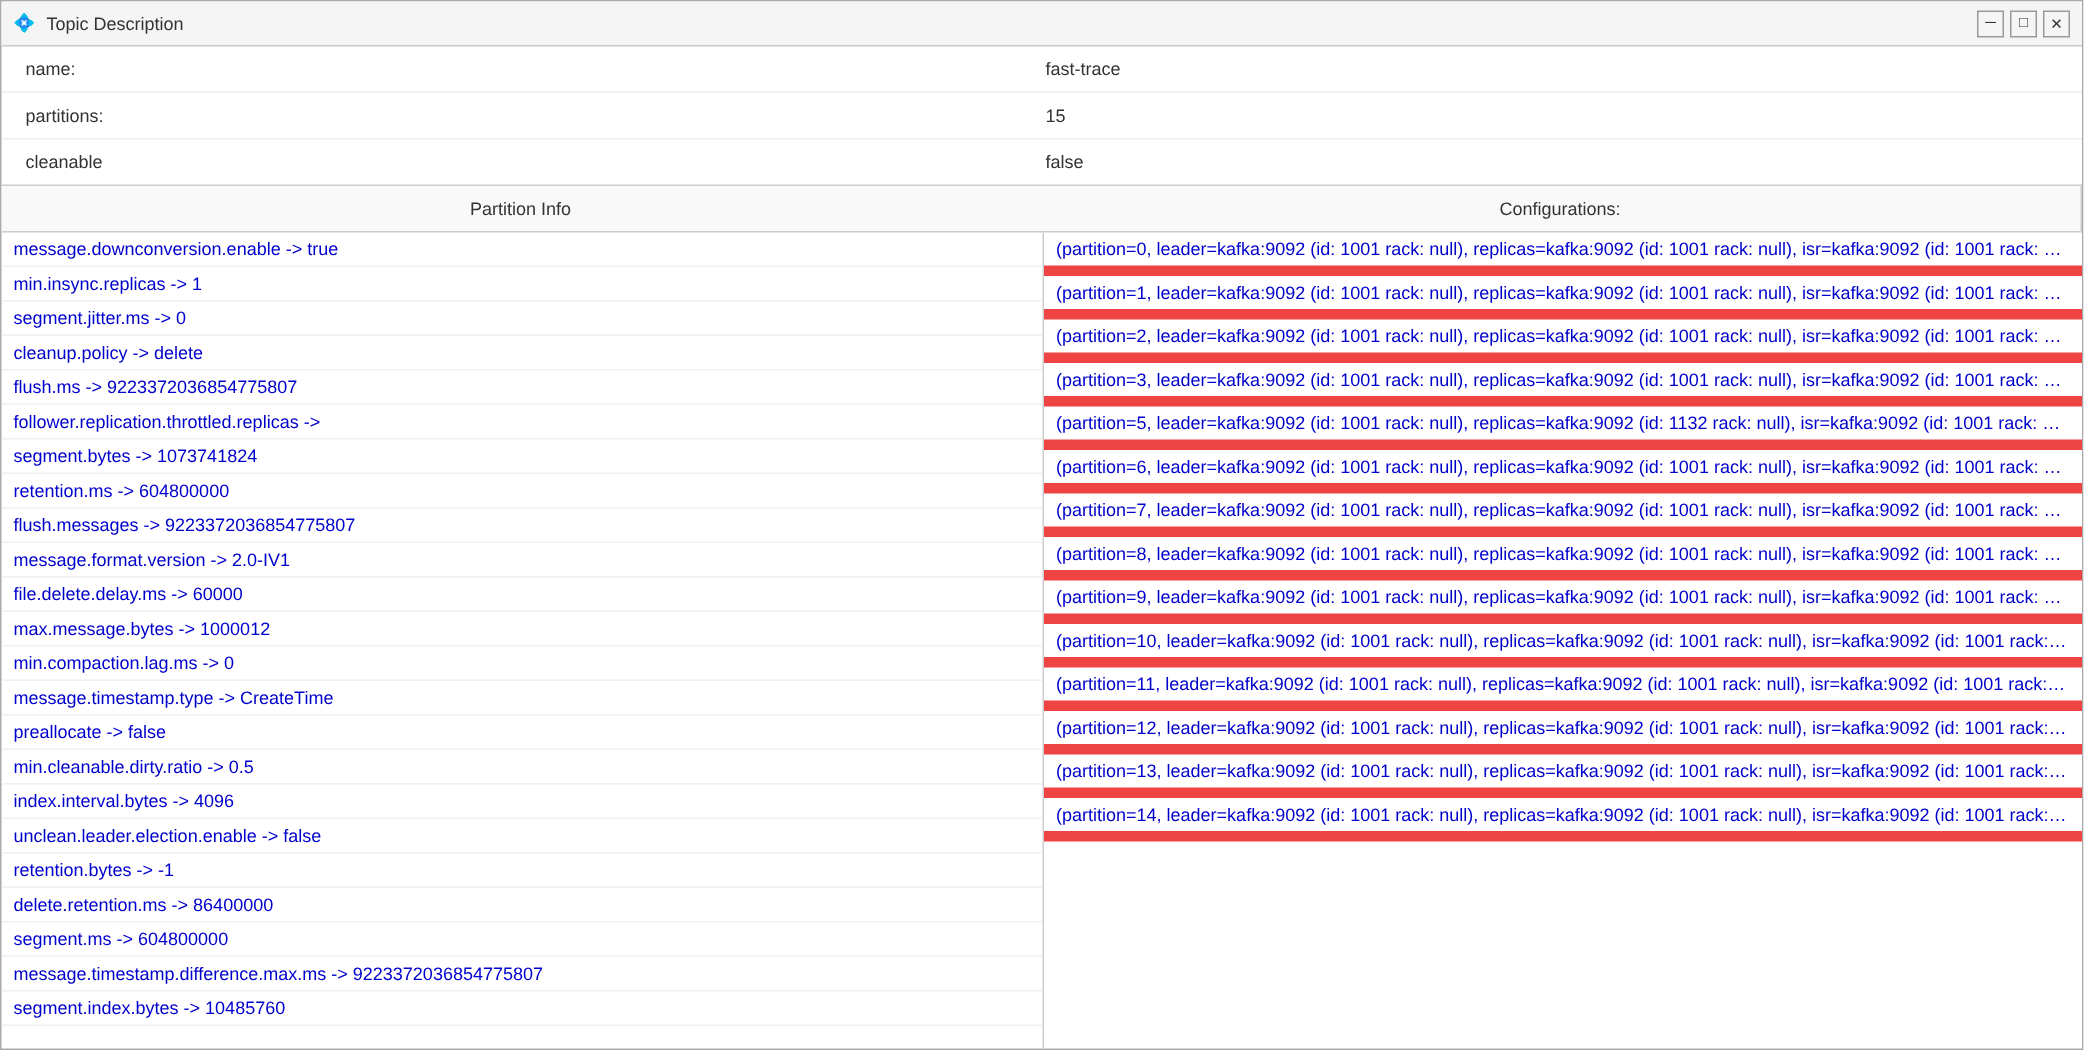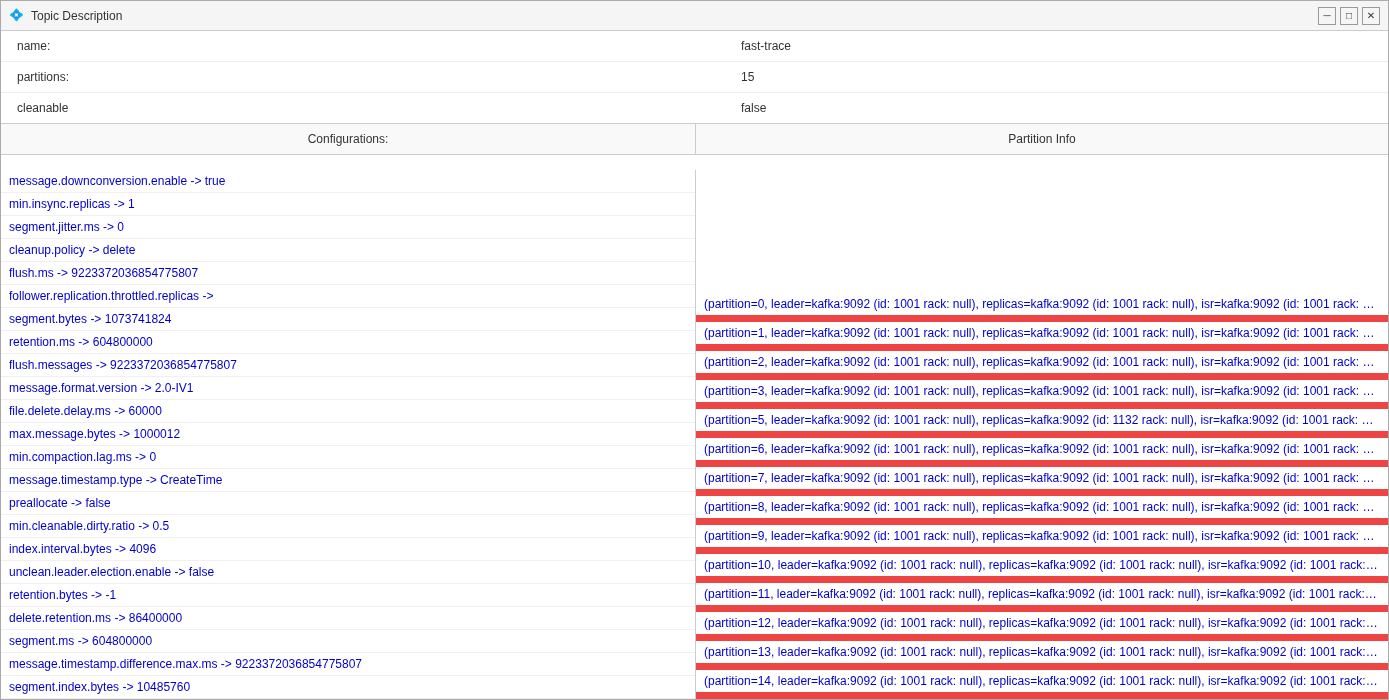--- a/index.html
+++ b/index.html
@@ -81,21 +81,20 @@
     .info-section {
       border-bottom: 1px solid #cccccc;
       flex-shrink: 0;
     }
 
     .info-row {
       display: flex;
       align-items: center;
       padding: 8px 16px;
       border-bottom: 1px solid #eeeeee;
-      gap: 44px;
     }
 
     .info-row:last-child {
       border-bottom: none;
     }
 
     .info-label {
       width: 680px;
       color: #333333;
       font-size: 12px;
@@ -126,21 +125,20 @@
     }
 
     .header-partition {
       flex: 1;
     }
 
     .data-section {
       flex: 1;
       display: flex;
       overflow: hidden;
-      align-items: flex-end;
     }
 
     .config-column {
       width: 695px;
       border-right: 1px solid #cccccc;
       overflow-y: auto;
       overflow-x: hidden;
     }
 
     .partition-column {
@@ -211,22 +209,22 @@
         <span class="info-label">partitions:</span>
         <span class="info-value">15</span>
       </div>
       <div class="info-row">
         <span class="info-label">cleanable</span>
         <span class="info-value">false</span>
       </div>
     </div>
 
     <div class="headers-row">
+      <div class="header-cell header-partition">Partition Info</div>
       <div class="header-cell header-config">Configurations:</div>
-      <div class="header-cell header-partition">Partition Info</div>
     </div>
 
     <div class="data-section">
 
       <div class="config-column" id="config-col">
           <div class="config-item">message.downconversion.enable -&gt; true</div>
           <div class="config-item">min.insync.replicas -&gt; 1</div>
           <div class="config-item">segment.jitter.ms -&gt; 0</div>
           <div class="config-item">cleanup.policy -&gt; delete</div>
           <div class="config-item">flush.ms -&gt; 9223372036854775807</div>

